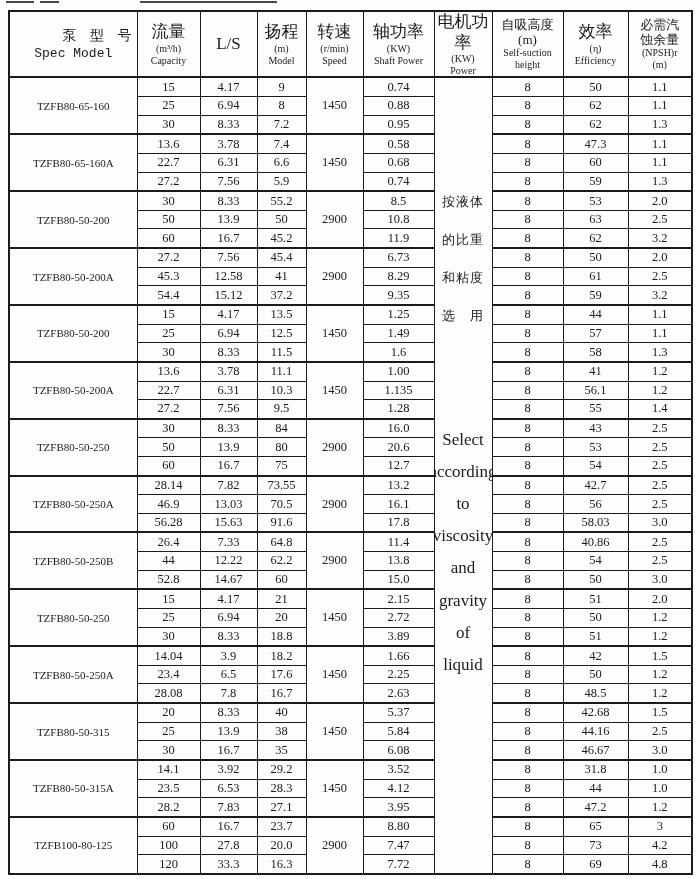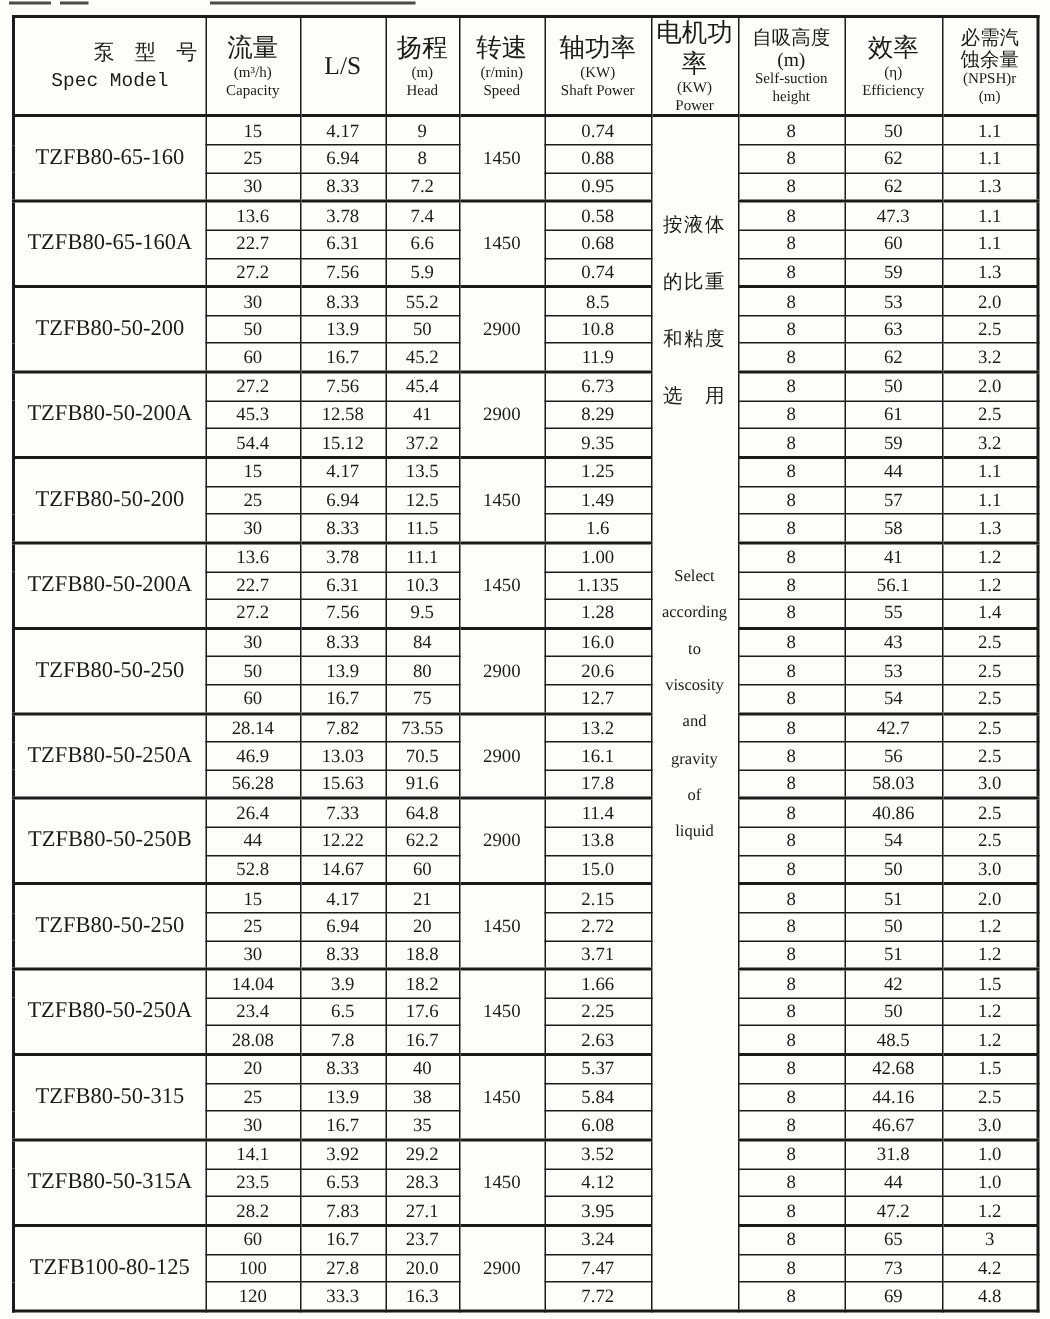--- a/index.html
+++ b/index.html
@@ -30,26 +30,26 @@
   tr.group-start td { border-top:2px solid #1b1b1b; }
 
   .hline:empty { display:none; }
   .hz  { font-size:17px;   line-height:1.22; }
   .he  { font-size:10px; line-height:1.15; }
   .hz-tight { font-size:13px; line-height:1.1; }
   .model-zh { font-size:14px; letter-spacing:5px; line-height:1.3;text-align:right; }
   .model-en { font-size:13px; line-height:1.2;font-family:Liberation Mono, monospace; }
 
   td.num   { font-size:12.5px; }
-  td.model-cell { font-size:15px;margin-left:40px; }
+  td.model-cell { font-size:11px;margin-left:40px; }
 
   td.power-cell { vertical-align:top; }
-  .power-note { display:flex; flex-direction:column; align-items:center; padding-top:64px; }
+  .power-note { display:flex; flex-direction:column; align-items:center; padding-top:116px; }
   .pn-zh { font-size:13px;   margin-bottom:21px; letter-spacing:1px; line-height:1.3; }
-  .pn-en { font-size:11px; margin-bottom:10px; line-height:1.3;text-align:right; }
+  .pn-en { font-size:17px; margin-bottom:10px; line-height:1.3;text-align:right; }
   .pn-gap { margin-top:83px; }
 </style>
 </head>
 <body>
 
 <div class="artifact" style="left:6px; top:1px; width:28px; height:2px;"></div>
 <div class="artifact" style="left:40px; top:1px; width:19px; height:2px;"></div>
 <div class="artifact" style="left:140px; top:1px; width:137px; height:2px;"></div>
 
 <table class="spec">
@@ -75,21 +75,21 @@
         <div class="hline hz">流量</div>
         <div class="hline he">(m³/h)</div>
         <div class="hline he">Capacity</div>
       </th>
       <th>
         <div class="hline hz">L/S</div>
       </th>
       <th>
         <div class="hline hz">扬程</div>
         <div class="hline he">(m)</div>
-        <div class="hline he">Head</div>
+        <div class="hline he">Model</div>
       </th>
       <th>
         <div class="hline hz">转速</div>
         <div class="hline he">(r/min)</div>
         <div class="hline he">Speed</div>
       </th>
       <th>
         <div class="hline hz">轴功率</div>
         <div class="hline he">(KW)</div>
         <div class="hline he">Shaft Power</div>
@@ -412,21 +412,21 @@
         <td class="num">20</td>
         <td class="num">2.72</td>
         <td class="num">8</td>
         <td class="num">50</td>
         <td class="num">1.2</td>
       </tr>
       <tr>
         <td class="num">30</td>
         <td class="num">8.33</td>
         <td class="num">18.8</td>
-        <td class="num">3.71</td>
+        <td class="num">3.89</td>
         <td class="num">8</td>
         <td class="num">51</td>
         <td class="num">1.2</td>
       </tr>
       <tr class="group-start">
         <td class="model-cell" rowspan="3">TZFB80-50-250A</td>
         <td class="num">14.04</td>
         <td class="num">3.9</td>
         <td class="num">18.2</td>
         <td class="num" rowspan="3">1450</td>
@@ -510,21 +510,21 @@
         <td class="num">8</td>
         <td class="num">47.2</td>
         <td class="num">1.2</td>
       </tr>
       <tr class="group-start">
         <td class="model-cell" rowspan="3">TZFB100-80-125</td>
         <td class="num">60</td>
         <td class="num">16.7</td>
         <td class="num">23.7</td>
         <td class="num" rowspan="3">2900</td>
-        <td class="num">3.24</td>
+        <td class="num">8.80</td>
         <td class="num">8</td>
         <td class="num">65</td>
         <td class="num">3</td>
       </tr>
       <tr>
         <td class="num">100</td>
         <td class="num">27.8</td>
         <td class="num">20.0</td>
         <td class="num">7.47</td>
         <td class="num">8</td>

